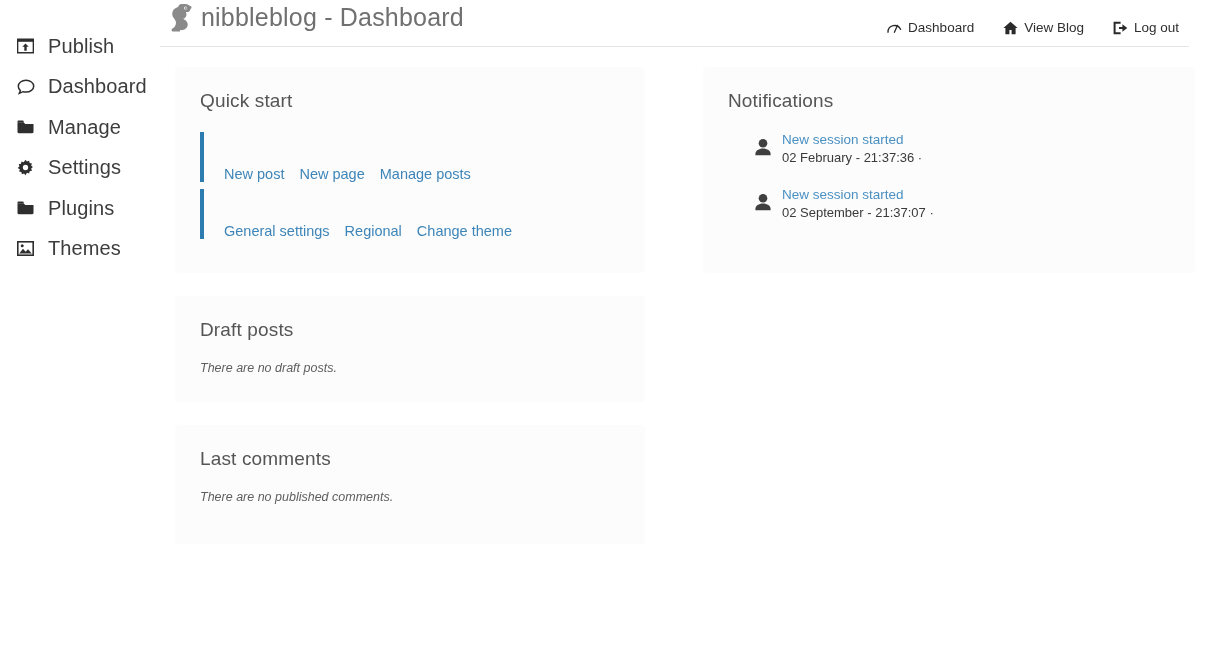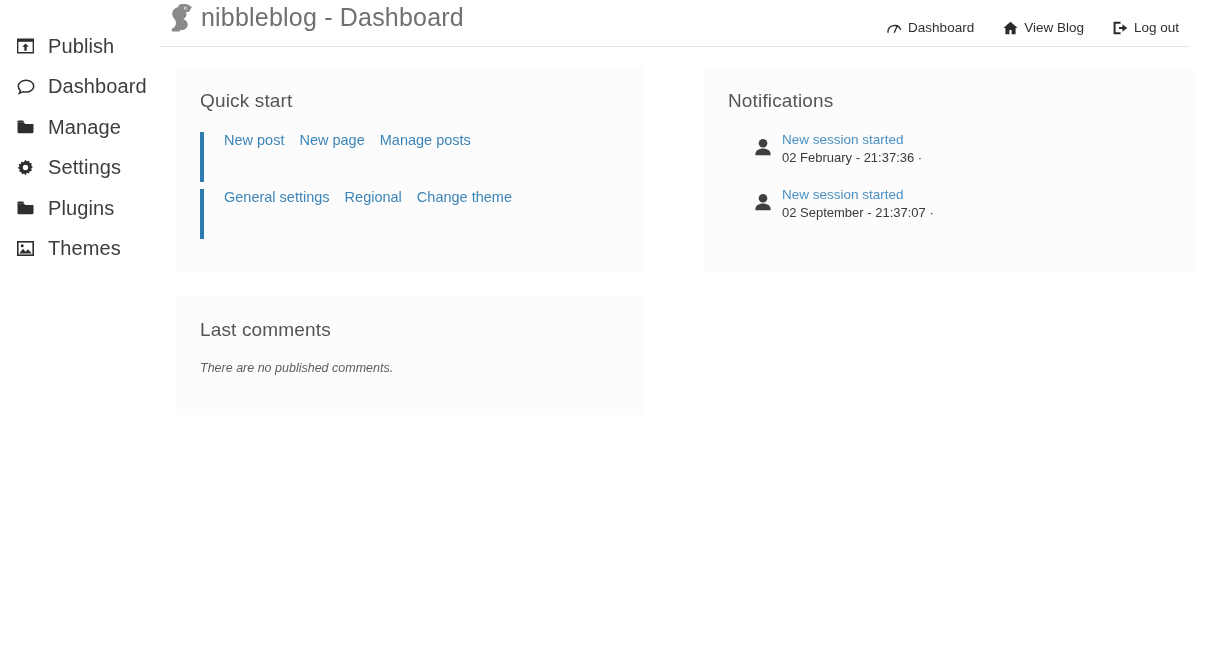--- a/index.html
+++ b/index.html
@@ -166,21 +166,21 @@
     margin-bottom: 20px;
   }
 
   
   .qs-row {
     position: relative;
     padding-left: 24px;
     margin-bottom: 7px;
     min-height: 50px;
     display: flex;
-    align-items: flex-start;
+    align-items: flex-end;
   }
   .qs-row::before {
     content: "";
     position: absolute;
     left: 0; top: 0;
     width: 4px;
     height: 100%;
     background: #2c7cb0;
   }
 
@@ -380,20 +380,24 @@
 
         <div class="qs-row">
           <div class="qs-links">
             <a class="link">General settings</a>
             <a class="link">Regional</a>
             <a class="link">Change theme</a>
           </div>
         </div>
       </section>
 
+      <section class="panel panel-draft">
+        <h2 class="panel-title">Draft posts</h2>
+        <p class="panel-empty">There are no draft posts.</p>
+      </section>
 
       <section class="panel panel-last">
         <h2 class="panel-title">Last comments</h2>
         <p class="panel-empty">There are no published comments.</p>
       </section>
 
     </div>
 
     <div class="col-right">
 

